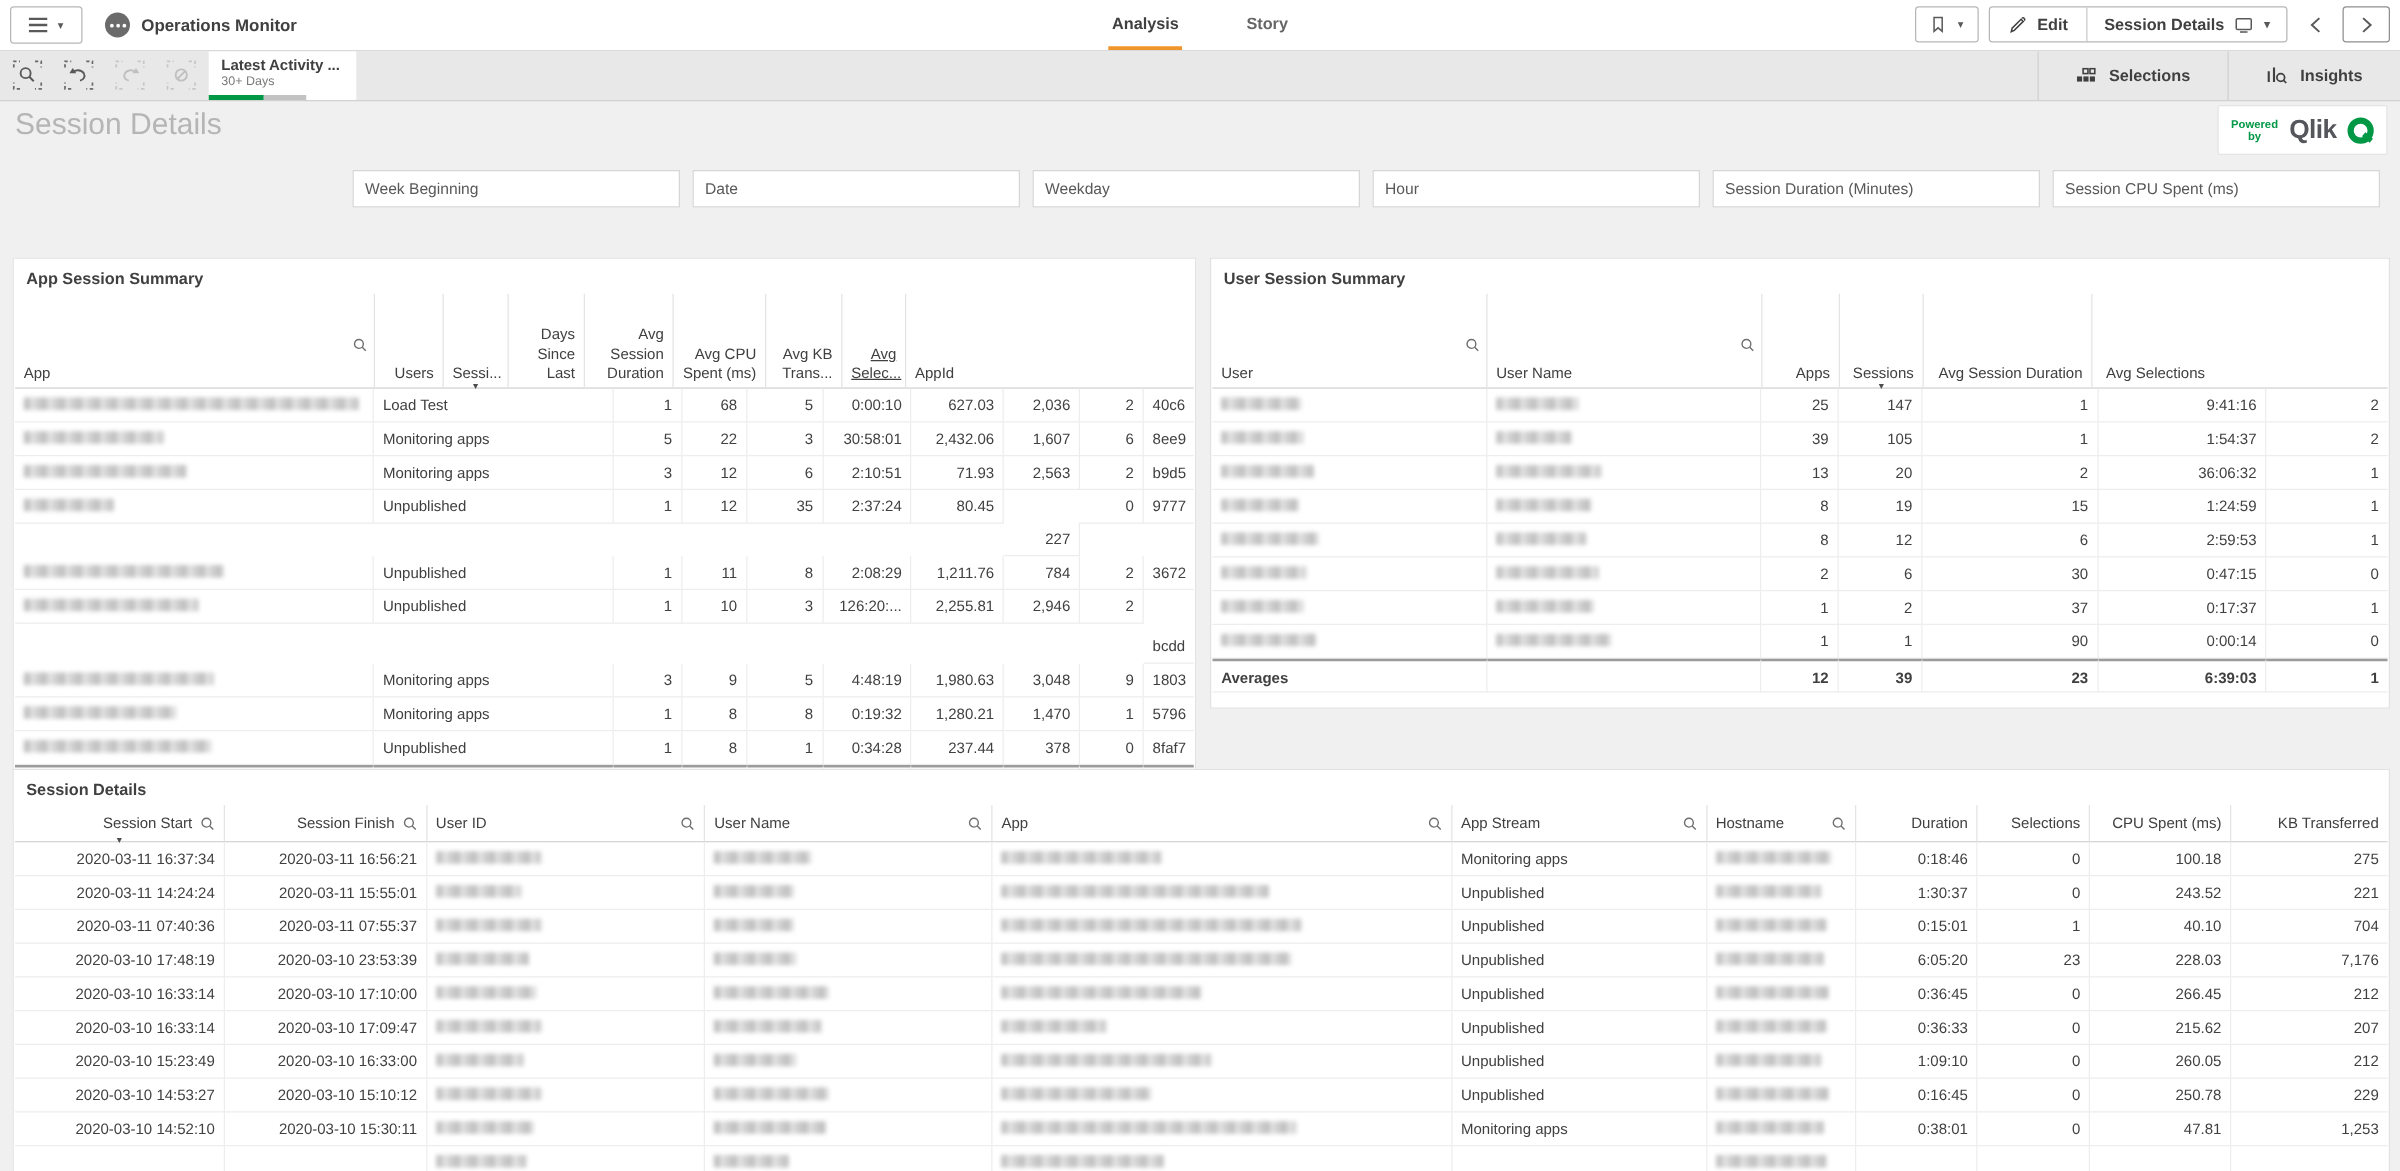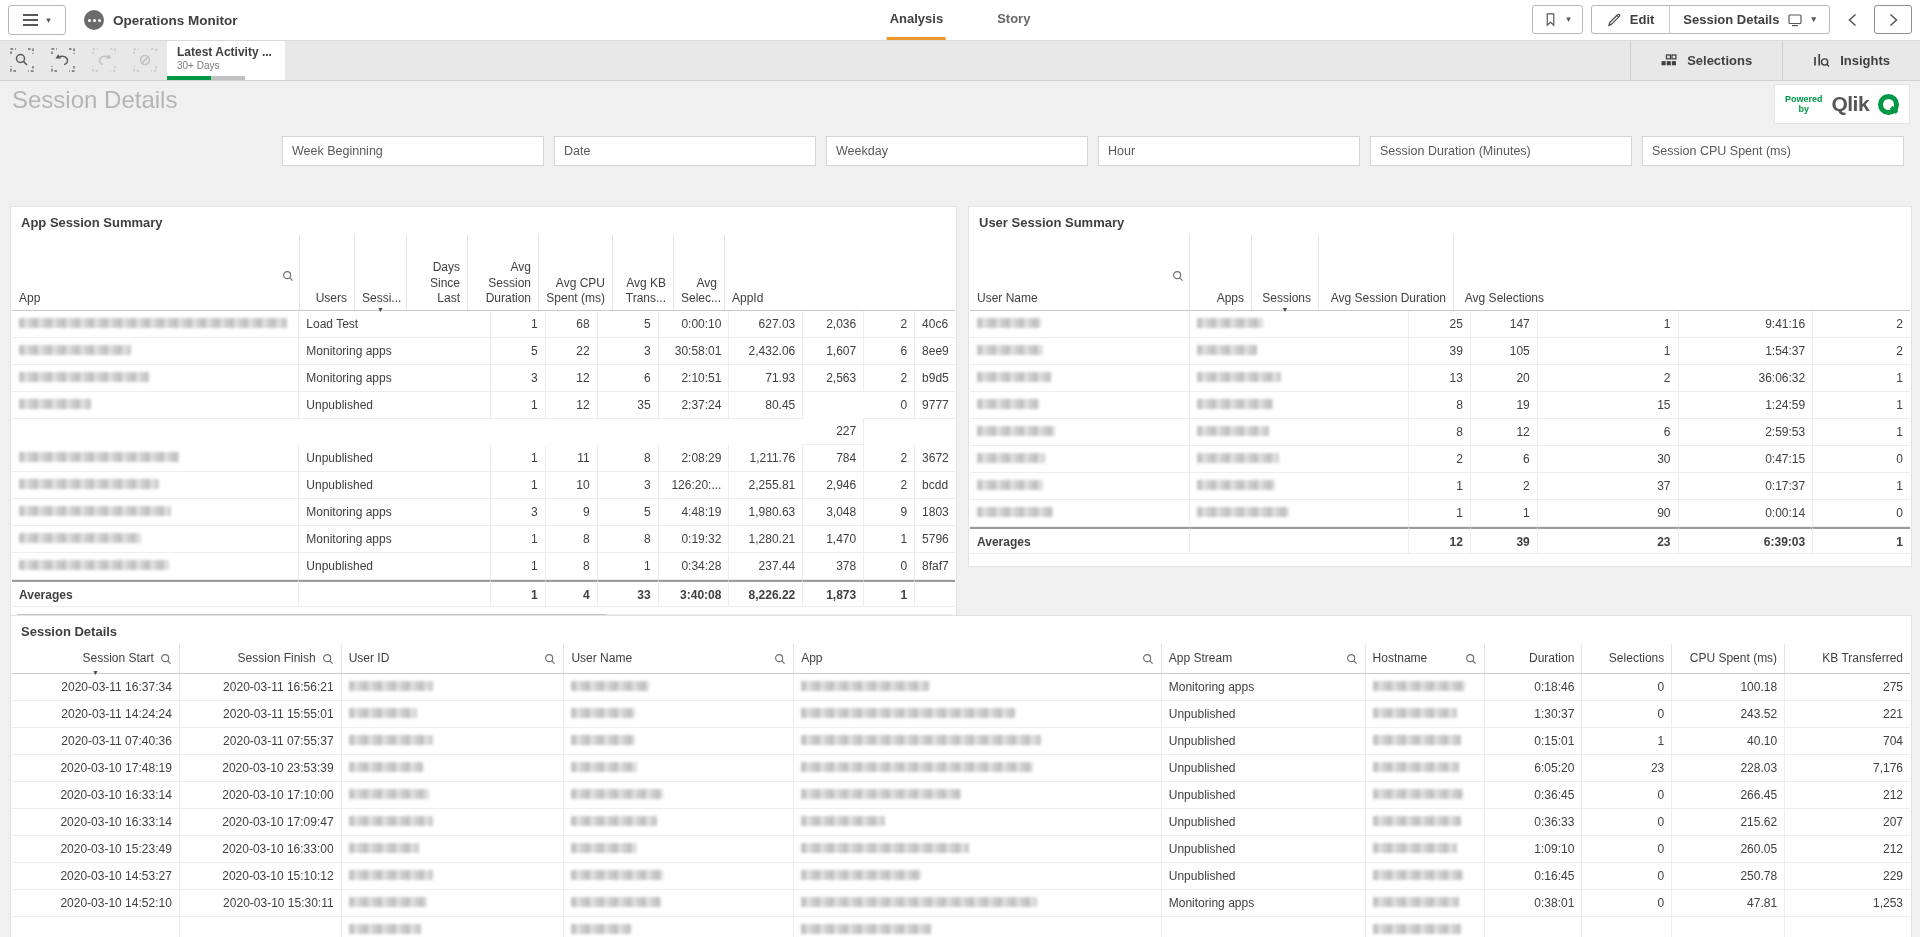--- a/index.html
+++ b/index.html
@@ -255,21 +255,21 @@
           </div>
           <div class="th r" style="width: 71px;">
             <span class="th-label">Avg Session Duration</span>
           </div>
           <div class="th r" style="width: 74px;">
             <span class="th-label">Avg CPU Spent (ms)</span>
           </div>
           <div class="th r" style="width: 61px;">
             <span class="th-label">Avg KB Trans...</span>
           </div>
-          <div class="th r" style="width: 51px;">
+          <div class="th r" style="width: 51px; text-decoration: underline;">
             <span class="th-label">Avg Selec...</span>
           </div>
           <div class="th l" style="width: 40px;">
             <span class="th-label">AppId</span>
           </div>
         </div>
         <div class="tbody">
           <div class="tr">
             <div class="td l" style="width: 288px;"><span class="chip" style="width: 268px;"></span></div>
             <div class="td l" style="width: 192px;">Load Test</div>
@@ -333,21 +333,21 @@
           <div class="tr">
             <div class="td l" style="width: 288px;"><span class="chip" style="width: 140px;"></span></div>
             <div class="td l" style="width: 192px;">Unpublished</div>
             <div class="td r" style="width: 55px;">1</div>
             <div class="td r" style="width: 52px;">10</div>
             <div class="td r" style="width: 61px;">3</div>
             <div class="td r" style="width: 71px;">126:20:...</div>
             <div class="td r" style="width: 74px;">2,255.81</div>
             <div class="td r" style="width: 61px;">2,946</div>
             <div class="td r" style="width: 51px;">2</div>
-            <div class="td l" style="width: 40px;">bcdd</div>
+            <div class="td l" style="width: 40px; margin-top: 32px;">bcdd</div>
           </div>
           <div class="tr">
             <div class="td l" style="width: 288px;"><span class="chip" style="width: 152px;"></span></div>
             <div class="td l" style="width: 192px;">Monitoring apps</div>
             <div class="td r" style="width: 55px;">3</div>
             <div class="td r" style="width: 52px;">9</div>
             <div class="td r" style="width: 61px;">5</div>
             <div class="td r" style="width: 71px;">4:48:19</div>
             <div class="td r" style="width: 74px;">1,980.63</div>
             <div class="td r" style="width: 61px;">3,048</div>
@@ -401,20 +401,29 @@
     <div class="panel-title">User Session Summary</div>
     <div class="tbl" id="tbl-user">
         <div class="thead" style="height: 76px;">
           <div class="th l" style="width: 220px;">
             <span class="q q-abs">
               <svg viewBox="0 0 14 14" width="12" height="12">
                 <circle cx="6" cy="6" r="4.1" fill="none" stroke="#6e6e6e" stroke-width="1.3"></circle>
                 <line x1="9.1" y1="9.1" x2="12.4" y2="12.4" stroke="#6e6e6e" stroke-width="1.3"></line>
               </svg>
             </span>
+            <span class="th-label">User</span>
+          </div>
+          <div class="th l" style="width: 220px;">
+            <span class="q q-abs">
+              <svg viewBox="0 0 14 14" width="12" height="12">
+                <circle cx="6" cy="6" r="4.1" fill="none" stroke="#6e6e6e" stroke-width="1.3"></circle>
+                <line x1="9.1" y1="9.1" x2="12.4" y2="12.4" stroke="#6e6e6e" stroke-width="1.3"></line>
+              </svg>
+            </span>
             <span class="th-label">User Name</span>
           </div>
           <div class="th r" style="width: 62px;">
             <span class="th-label">Apps</span>
           </div>
           <div class="th r" style="width: 67px;">
             <span class="th-label">Sessions</span>
             <span class="sort">▼</span>
           </div>
           <div class="th r" style="width: 135px;">

